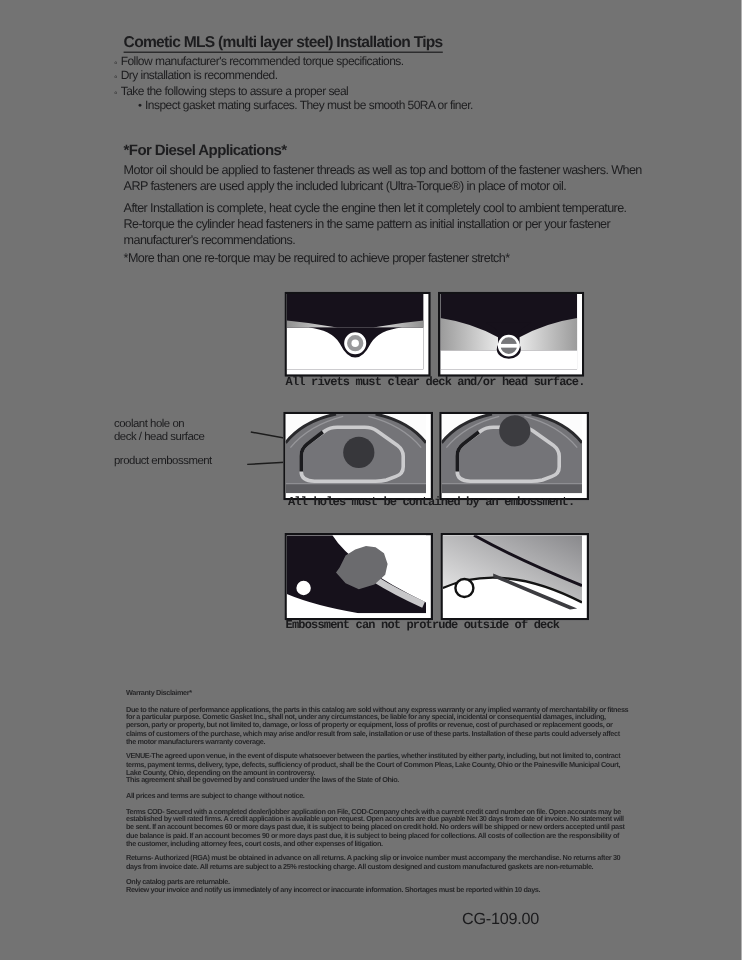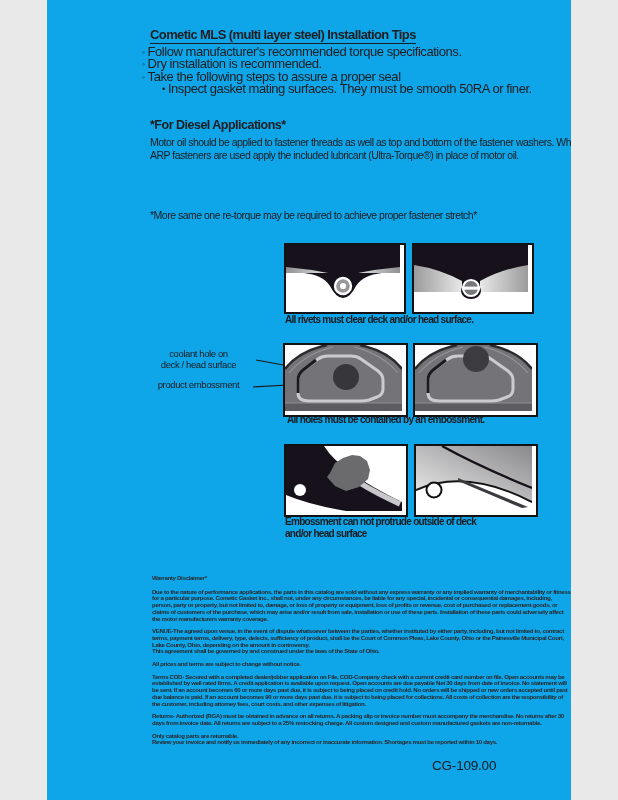--- a/index.html
+++ b/index.html
@@ -1,47 +1,47 @@
 <!DOCTYPE html>
 <html><head>
 <meta charset="utf-8">
 <style>
   html,body{margin:0;padding:0;background:#e9e9e9;}
   .page{
-    position:relative;width:524px;height:800px;background:#0ea5e9;
+    position:relative;width:618px;height:800px;background:#737373;
     font-family:"Liberation Sans", sans-serif;color:#1d1d1f;overflow:hidden;
     margin:0 auto;
   }
   .abs{position:absolute;}
 
   
   .doc-title{
     left:103px;top:27px;font-size:13px;font-weight:bold;letter-spacing:-0.6px;
     border-bottom:1.5px solid #1d1d1f;padding-bottom:1px;white-space:nowrap;
   }
 
   
-  .blist{left:95px;top:46px;font-size:13px;letter-spacing:-0.45px;line-height:12.4px;width:440px;}
+  .blist{left:95px;top:46px;font-size:10px;letter-spacing:-0.45px;line-height:12.4px;width:440px;}
   .brow{display:flex;white-space:nowrap;}
   .brow::before{content:"\25E6";font-size:8.5px;line-height:12.4px;margin-right:3px;flex:0 0 auto;}
   .brow.sub{margin-left:20px;}
   .brow.sub::before{content:"\2022";font-size:9.5px;}
 
   
   .diesel-head{left:103px;top:118px;font-size:12.5px;font-weight:bold;letter-spacing:-0.5px;white-space:nowrap;}
   .para{left:103px;width:432px;font-size:10.5px;letter-spacing:-0.5px;line-height:13px;}
   .p1{top:136px;}
   .p2{top:168px;}
   .note{top:209px;white-space:nowrap;}
 
   
   .dg-head{width:118px;text-align:center;font-size:12.5px;letter-spacing:-0.3px;color:#232326;margin-top:12px;}
-  .caption{font-size:10px;font-weight:bold;letter-spacing:-0.7px;color:#1b1b1d;white-space:nowrap;line-height:11.5px;}
+  .caption{font-size:10px;font-weight:bold;letter-spacing:-0.7px;color:#1b1b1d;white-space:nowrap;line-height:11.5px;font-family:Liberation Mono, monospace;}
   .dg-box{border:2px solid #121215;background:#fff;line-height:0;}
-  .dg-label{font-size:9.5px;letter-spacing:-0.4px;line-height:10.5px;color:#1b1b1d;text-align:center;width:113px;}
+  .dg-label{font-size:9.5px;letter-spacing:-0.4px;line-height:10.5px;color:#1b1b1d;text-align:left;width:113px;}
 
   
   .disc{left:105px;top:575px;width:420px;font-size:6.1px;font-weight:bold;
         letter-spacing:-0.32px;line-height:6.7px;color:#28282a;}
   .disc p{margin:0 0 6px 0;}
   .disc p.tight{margin-bottom:0;}
   .disc p.head{margin-bottom:7px;}
 
   .page-num{left:385px;top:758px;font-size:13.5px;letter-spacing:-0.2px;color:#1b1b1d;white-space:nowrap;}
 </style>
@@ -62,21 +62,22 @@
     <div class="brow">
         <span>Take the following steps to assure a proper seal</span>
       </div>
     <div class="brow sub">
         <span>Inspect gasket mating surfaces.  They must be smooth 50RA or finer.</span>
       </div>
   </div>
 
   <div class="abs diesel-head">*For Diesel Applications*</div>
   <div class="abs para p1">Motor oil should be applied to fastener threads as well as top and bottom of the fastener washers. When ARP fasteners are used apply the included lubricant (Ultra-Torque®) in place of motor oil.</div>
-  <div class="abs para note">*More same one re-torque may be required to achieve proper fastener stretch*</div>
+  <div class="abs para p2">After Installation is complete, heat cycle the engine then let it completely cool to ambient temperature. Re-torque the cylinder head fasteners in the same pattern as initial installation or per your fastener manufacturer's recommendations.</div>
+  <div class="abs para note">*More than one re-torque may be required to achieve proper fastener stretch*</div>
 
   <div class="abs dg-head" style="left:237px;top:230px;">RIGHT</div>
   <div class="abs dg-head" style="left:365px;top:230px;">WRONG</div>
 
   <div class="abs dg-box" style="left:237px;top:243px;width:118px;height:67px;">
     <svg width="114" height="63" viewBox="0 0 114 63">
       <defs>
         <linearGradient id="w1l" x1="0" y1="0" x2="1" y2="0">
           <stop offset="0" stop-color="#8f8f8f"></stop>
             <stop offset="1" stop-color="#e3e3e3"></stop>
@@ -196,21 +197,20 @@
       <path d="M0,0 L116,0 L116,56 Q50,22 0,44 Z" fill="url(#g3)"></path>
       <path d="M0,44 Q50,22 116,56" stroke="#141414" stroke-width="2" fill="none"></path>
       <path d="M26,0 Q62,20 116,42" stroke="#16111b" stroke-width="2.4" fill="none"></path>
       <path d="M42,32 Q78,47 112,61 L106,62 Q70,47 42,35 Z" fill="#3c3c40"></path>
       <circle cx="18" cy="44" r="7.5" fill="#ffffff" stroke="#111111" stroke-width="2"></circle>
     </svg>
   </div>
 
   <div class="abs caption" style="left:238px;top:516px;">
     <div>Embossment can not protrude outside of deck</div>
-    <div>and/or head surface</div>
   </div>
 
   <div class="abs disc">
     <p class="head">Warranty Disclaimer*</p>
     <p>Due to the nature of performance applications, the parts in this catalog are sold without any express warranty or any implied warranty of merchantability or fitness for a particular purpose.  Cometic Gasket Inc., shall not, under any circumstances, be liable for any special, incidental or consequential damages, including, person, party or property, but not limited to, damage, or loss of property or equipment, loss of profits or revenue, cost of purchased or replacement goods, or claims of customers of the purchase, which may arise and/or result from sale, installation or use of these parts.  Installation of these parts could adversely affect the motor manufacturers warranty coverage.</p>
     <p class="tight">VENUE-The agreed upon venue, in the event of dispute whatsoever between the parties, whether instituted by either party, including, but not limited to, contract terms, payment terms, delivery, type, defects, sufficiency of product, shall be the Court of Common Pleas, Lake County, Ohio or the Painesville Municipal Court, Lake County, Ohio, depending on the amount in controversy.</p>
     <p>This agreement shall be governed by and construed under the laws of the State of Ohio.</p>
     <p>All prices and terms are subject to change without notice.</p>
     <p>Terms COD- Secured with a completed dealer/jobber application on File, COD-Company check with a current credit card number on file.  Open accounts may be established by well rated firms.  A credit application is available upon request.  Open accounts are due payable Net 30 days from date of invoice.  No statement will be sent.  If an account becomes 60 or more days past due, it is subject to being placed on credit hold.  No orders will be shipped or new orders accepted until past due balance is paid.  If an account becomes 90 or more days past due, it is subject to being placed for collections.  All costs of collection are the responsibility of the customer, including attorney fees, court costs, and other expenses of litigation.</p>
     <p>Returns- Authorized (RGA) must be obtained in advance on all returns.  A packing slip or invoice number must accompany the merchandise.  No returns after 30 days from invoice date.  All returns are subject to a 25% restocking charge.  All custom designed and custom manufactured gaskets are non-returnable.</p>

